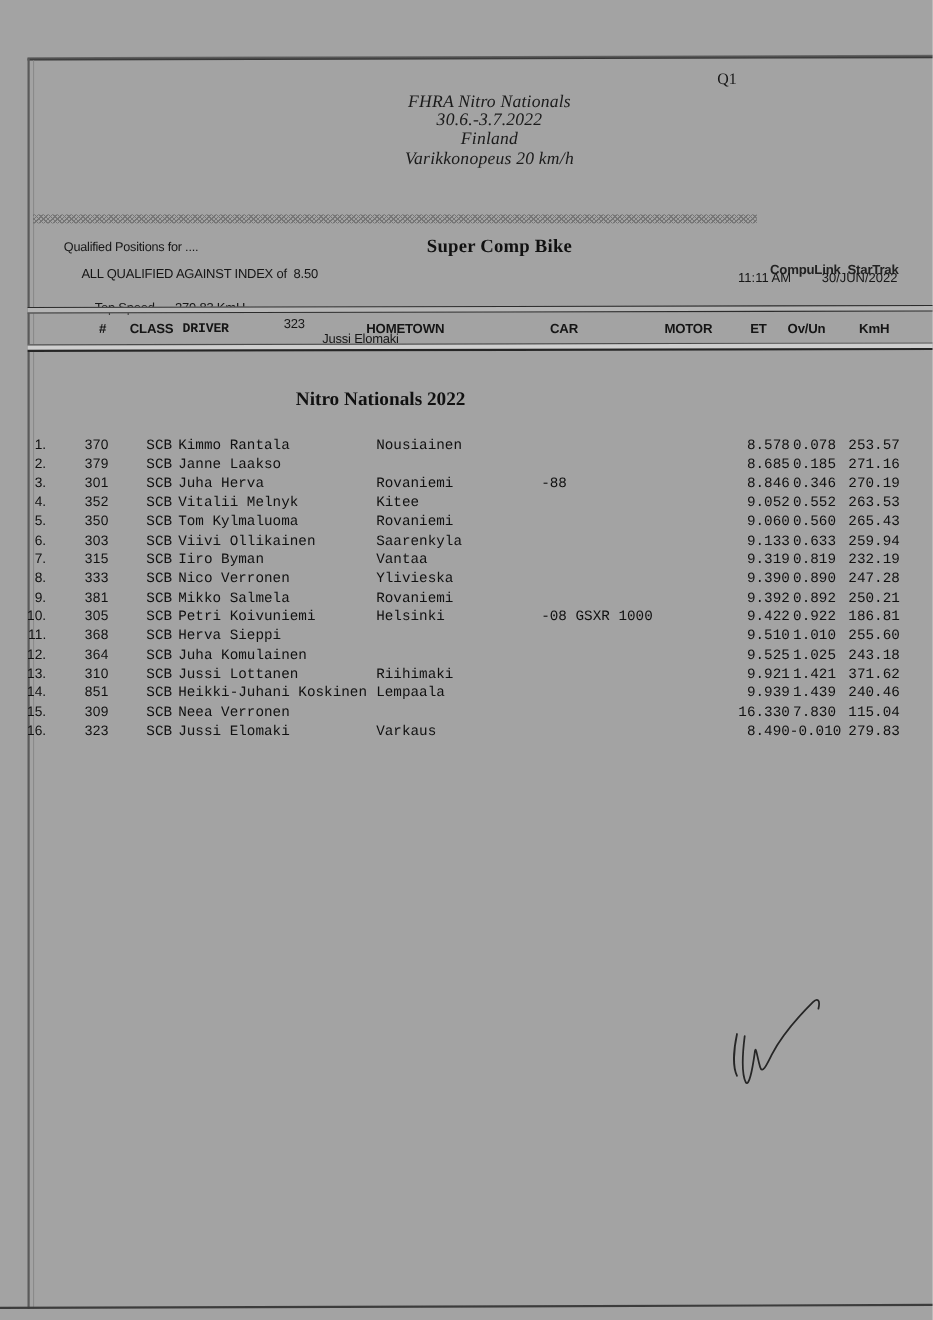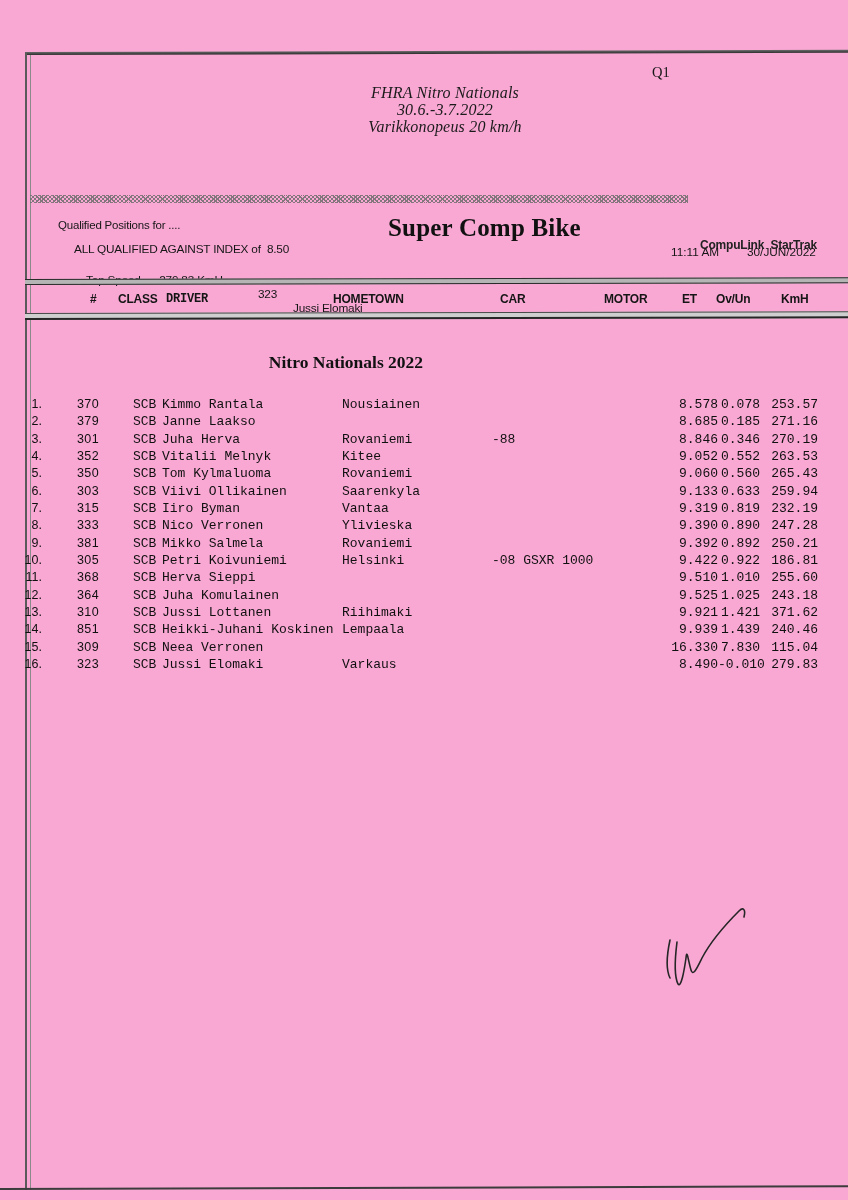--- a/index.html
+++ b/index.html
@@ -1,19 +1,19 @@
 <!DOCTYPE html>
 <html><head>
 <meta charset="utf-8">
 <style>
   html,body{margin:0;padding:0;background:#e8e8e6;}
   .page{
     position:relative;
     width:848px;height:1200px;
-    background:#f9a8d4;
+    background:#a3a3a3;
     overflow:hidden;
     font-family:"Liberation Sans",sans-serif;
     color:#161616;
   }
   
   .frame-top{position:absolute;left:25px;top:52px;width:823px;height:3px;
     background:linear-gradient(#6a6a6a,#2e2e2e);transform:rotate(-0.15deg);transform-origin:left center;}
   .frame-left-outer{position:absolute;left:25px;top:53px;width:2px;height:1137px;background:#5a5a5a;}
   .frame-left-inner{position:absolute;left:30px;top:55px;width:1px;height:1135px;background:#8a8a8a;}
   .frame-bottom{position:absolute;left:0;top:1188px;width:848px;height:2px;background:#3c3c3c;
@@ -24,21 +24,21 @@
     font-family:"Liberation Serif",serif;font-style:italic;font-size:16px;line-height:17.2px;
     color:#1b1b1b;letter-spacing:0.2px;}
   .hatch{position:absolute;left:30px;top:195px;width:658px;height:8px;opacity:.85;
     background-image:
       repeating-linear-gradient(45deg,#6f6f6f 0 1px,transparent 1px 3px),
       repeating-linear-gradient(135deg,#6f6f6f 0 1px,transparent 1px 3px);}
   .brand{position:absolute;left:700px;top:190px;font-size:12px;font-weight:600;
     letter-spacing:-0.2px;white-space:pre;color:#222;margin-top:48px;}
   .qual-label{position:absolute;left:58px;top:219px;font-size:11.5px;letter-spacing:-0.2px;}
   .category{position:absolute;left:388px;top:214px;font-family:"Liberation Serif",serif;
-    font-weight:bold;font-size:25px;letter-spacing:0.2px;color:#111;}
+    font-weight:bold;font-size:17px;letter-spacing:0.2px;color:#111;}
   .index-line{position:absolute;left:74px;top:242px;font-size:11.8px;letter-spacing:-0.2px;white-space:pre;}
   .stamp-time{position:absolute;left:671px;top:245px;font-size:11.8px;}
   .stamp-date{position:absolute;left:747px;top:245px;font-size:11.8px;}
   .topspeed{position:absolute;left:74px;top:259px;font-size:11.8px;letter-spacing:-0.2px;white-space:pre;}
   .topspeed .ts-num{position:absolute;left:184px;}
   .topspeed .ts-name{position:absolute;left:219px;}
   
   .band{position:absolute;left:25px;width:823px;transform:rotate(-0.12deg);transform-origin:left center;}
   .band1{top:279px;height:6px;border-top:1.5px solid #2b2b2b;border-bottom:1.5px solid #2b2b2b;background:#b5b5b5;box-sizing:border-box;}
   .band2{top:313px;height:7px;border-top:1px solid #4a4a4a;border-bottom:2px solid #262626;background:#cfcfcf;box-sizing:border-box;}
@@ -70,20 +70,21 @@
   <div class="frame-top"></div>
   <div class="frame-left-outer"></div>
   <div class="frame-left-inner"></div>
   <div class="frame-bottom"></div>
 
   <div class="session">Q1</div>
 
   <div class="event-header">
     <div>FHRA Nitro Nationals</div>
     <div>30.6.-3.7.2022</div>
+    <div>Finland</div>
     <div>Varikkonopeus 20 km/h</div>
   </div>
 
   <div class="hatch"></div>
   <div class="brand">CompuLink  StarTrak</div>
 
   <div class="qual-label">Qualified Positions for ....</div>
   <div class="category">Super Comp Bike</div>
   <div class="index-line">ALL QUALIFIED AGAINST INDEX of  8.50</div>
   <div class="stamp-time">11:11 AM</div>

